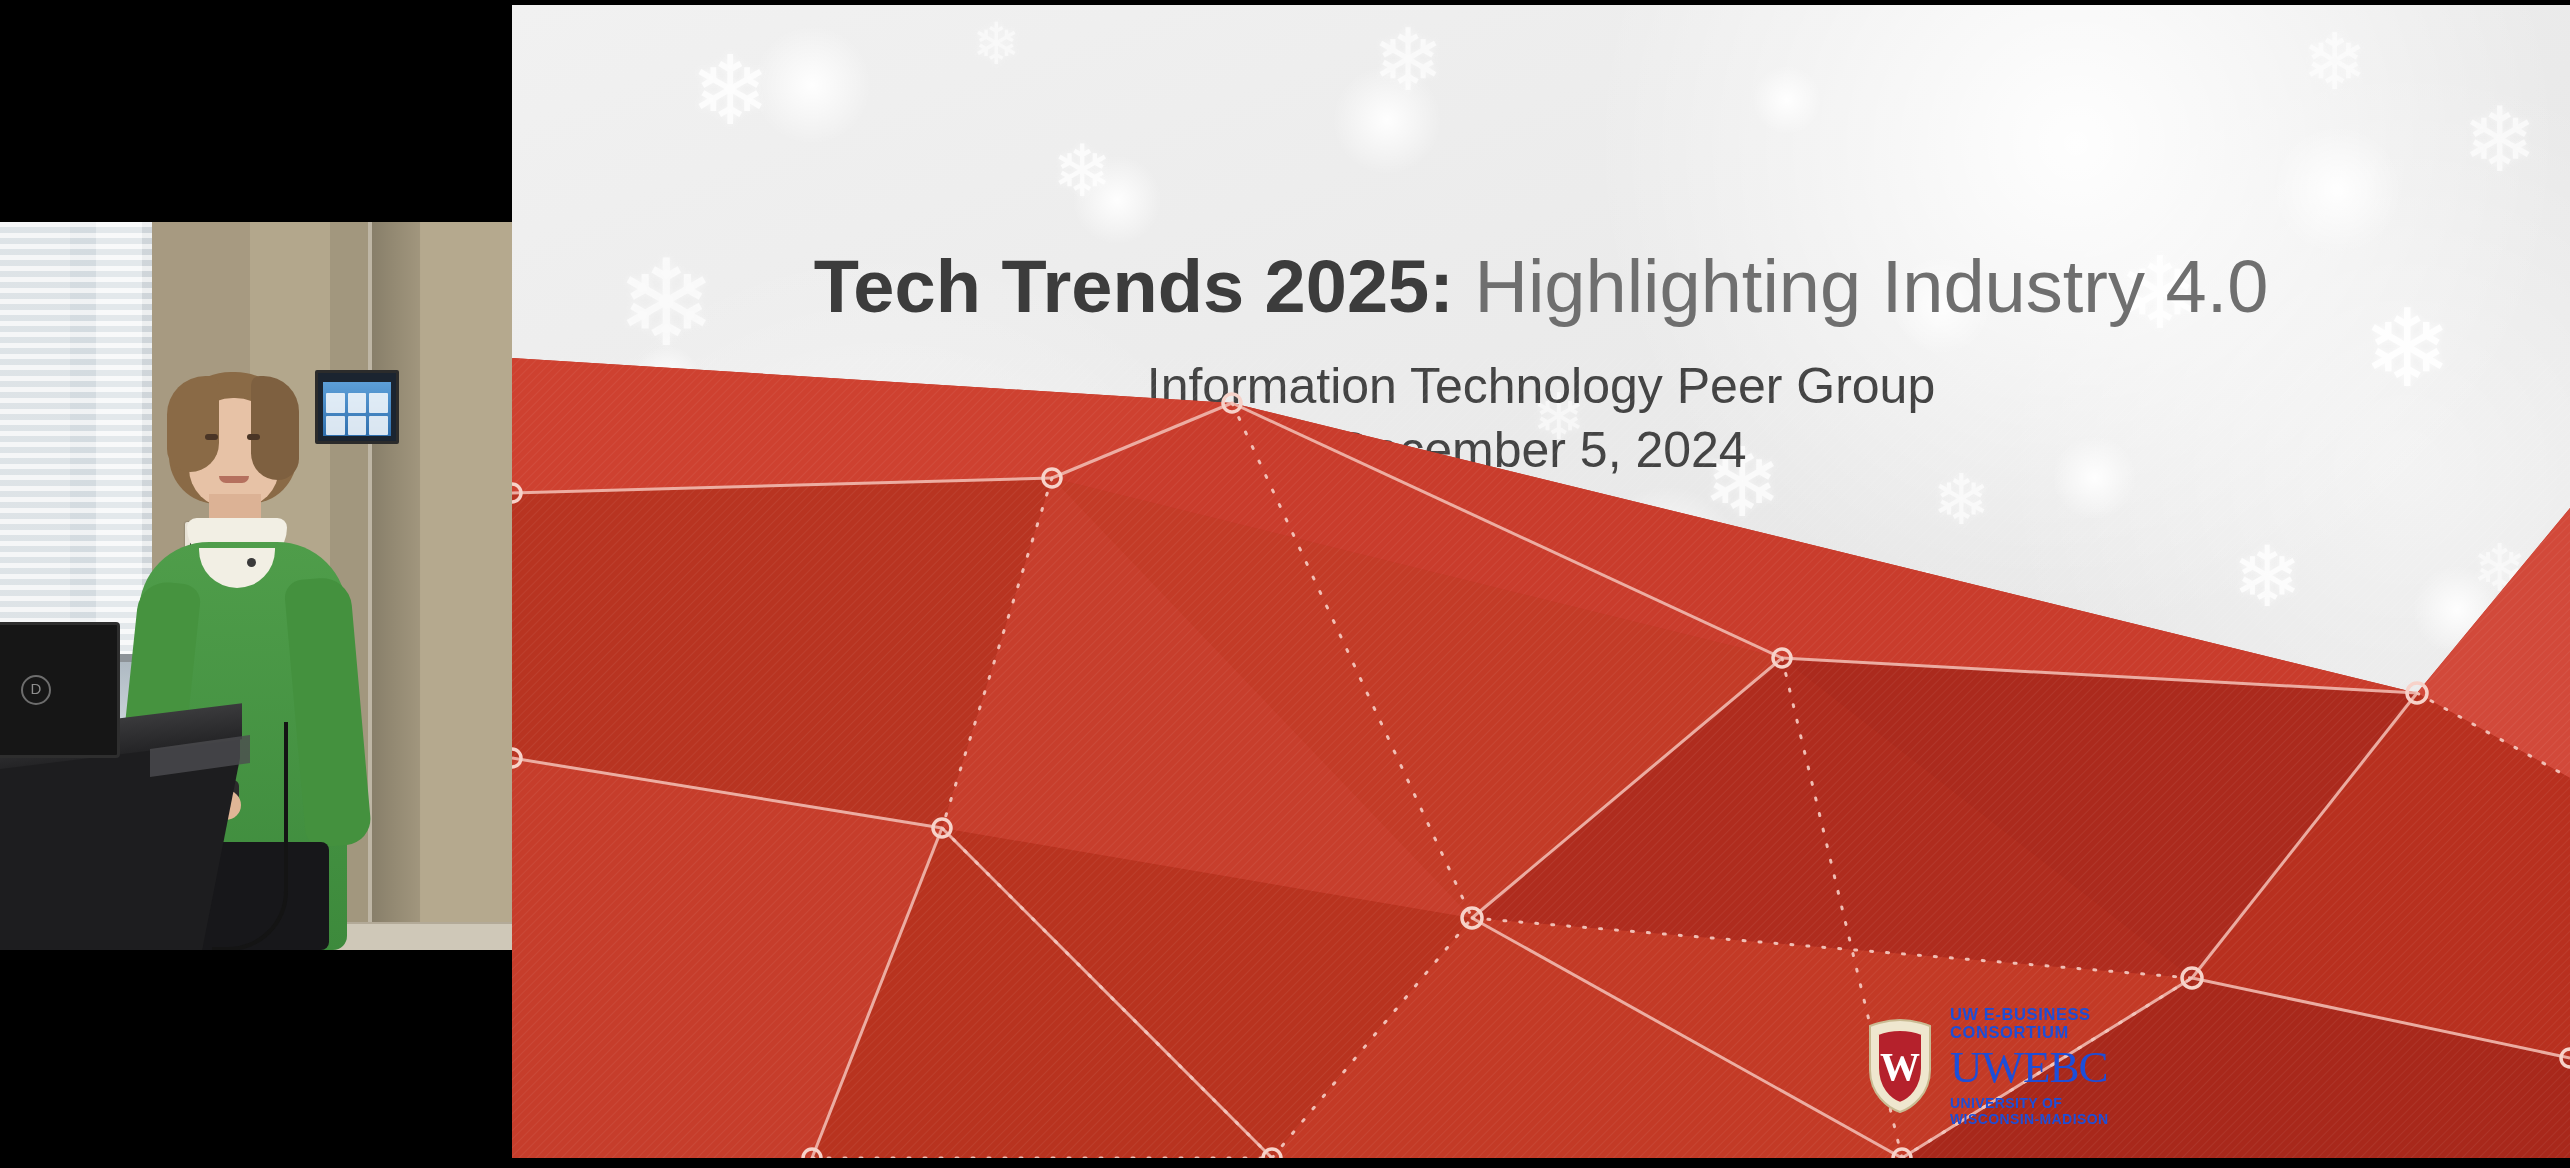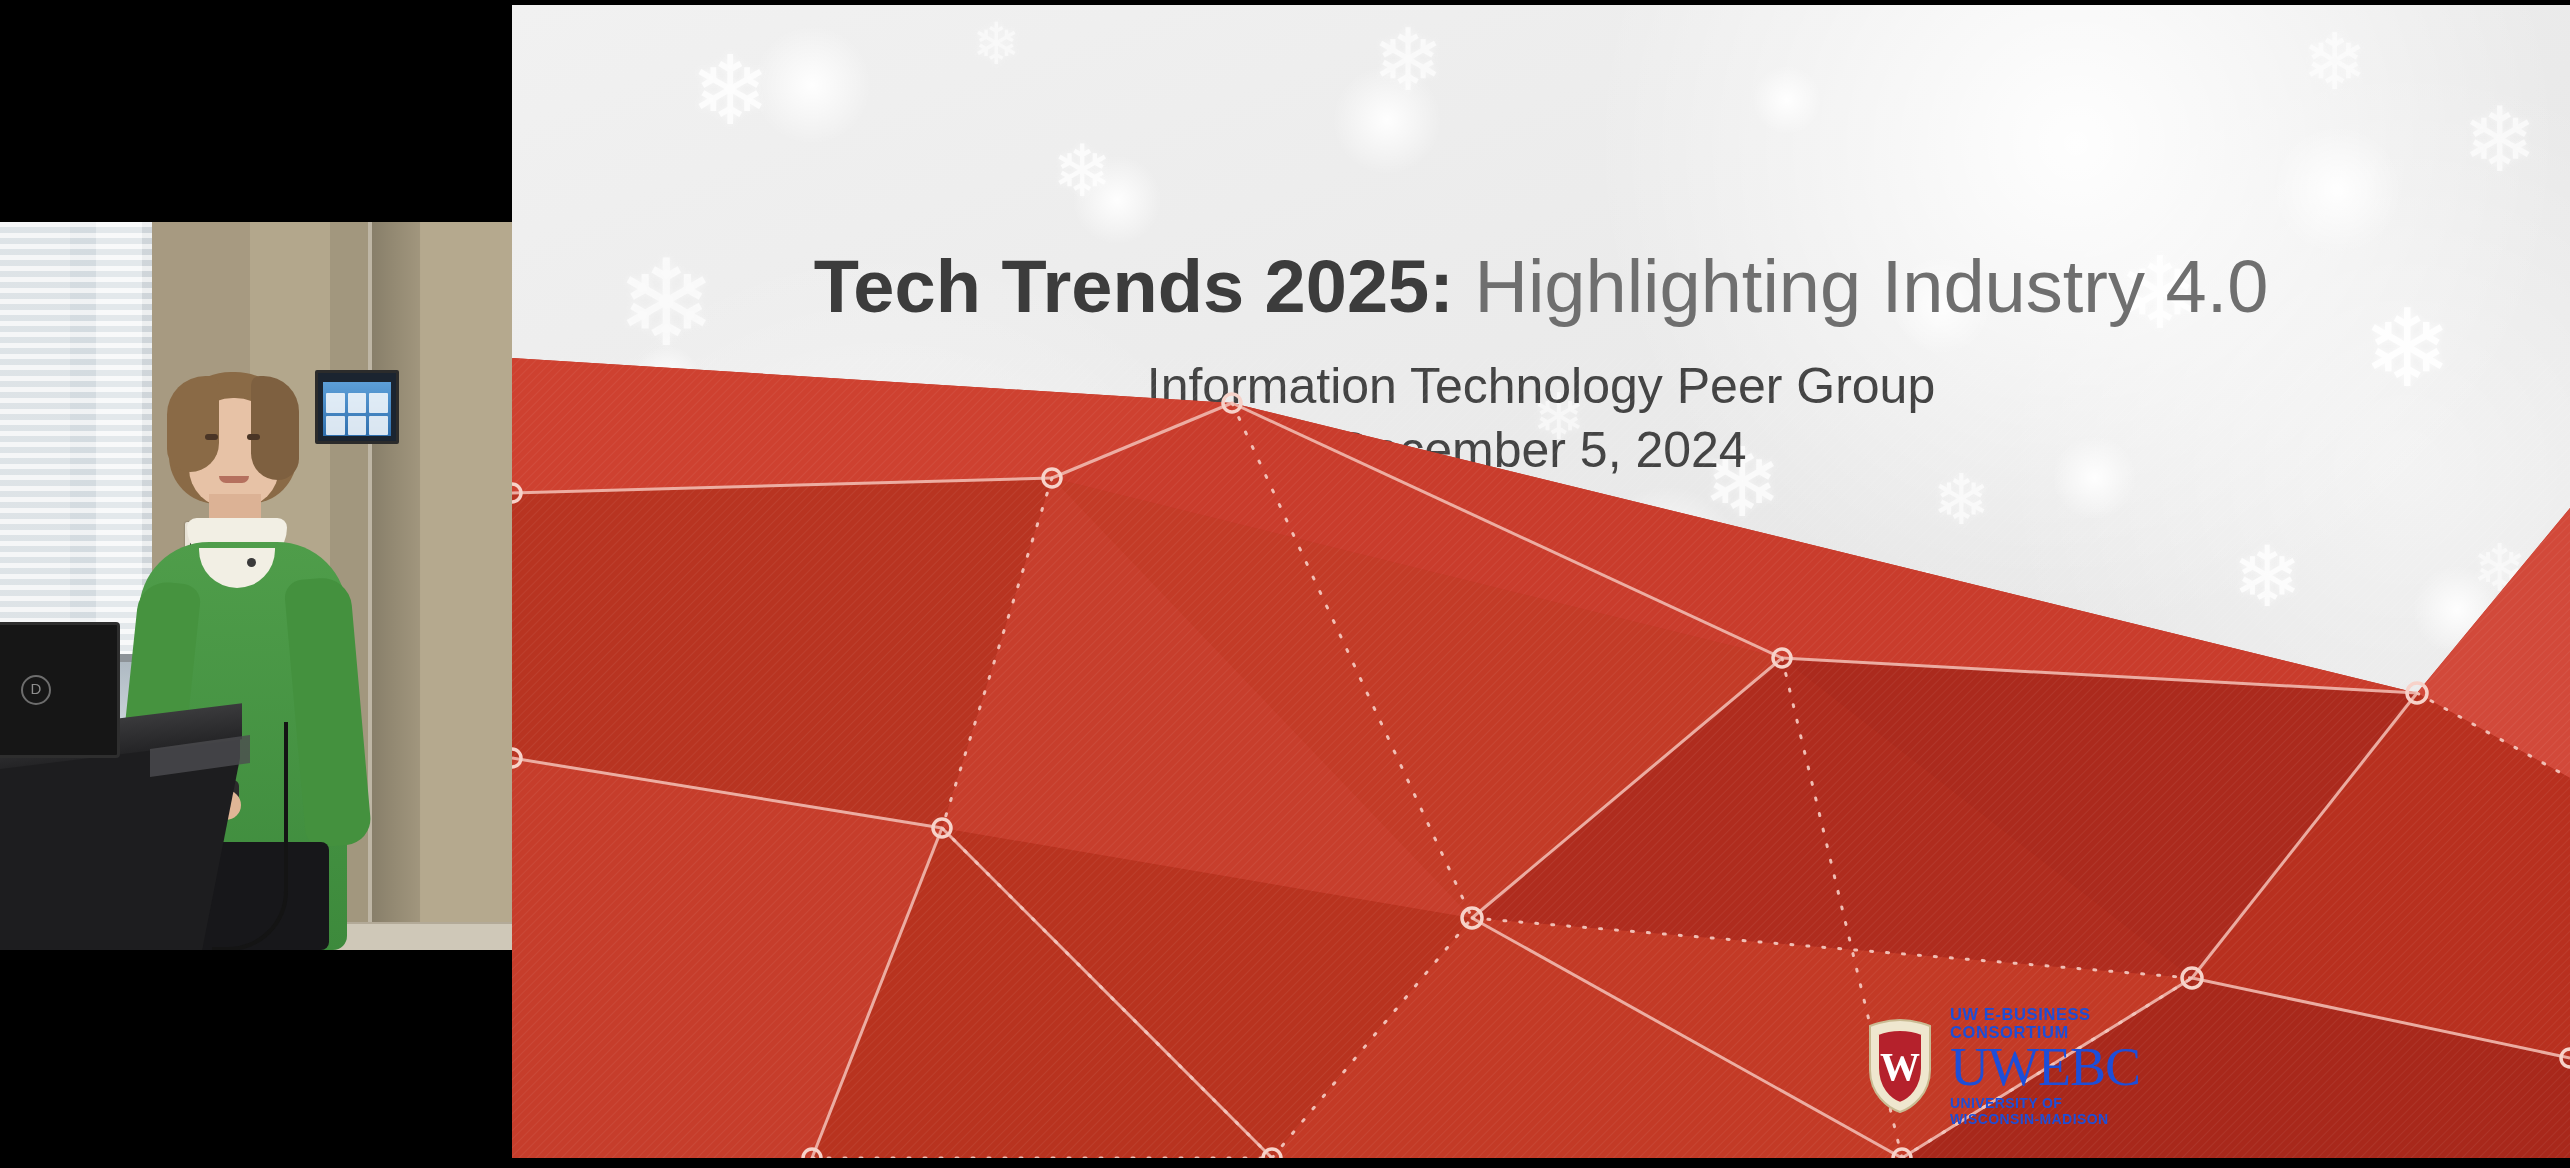--- a/index.html
+++ b/index.html
@@ -287,21 +287,21 @@
     width: 72px; height: 96px;
     flex: 0 0 auto;
   }
   .crest svg { display: block; }
   .logo-words { color: #1d4ed8; }
   .logo-top {
     font-size: 16.5px; letter-spacing: 0.6px; font-weight: bold;
     line-height: 18px;
   }
   .logo-main {
-    font-size: 54px; line-height: 52px; letter-spacing: -1px;
+    font-size: 45px; line-height: 52px; letter-spacing: -1px;
     font-family: "Liberation Serif", serif;
   }
   .logo-bottom {
     font-size: 14px; letter-spacing: 0.4px; font-weight: bold;
     line-height: 16px; margin-top: 2px;
   }
 
   
   .bar-top {
     position: absolute; left: 512px; top: 0; right: 0; height: 5px; background: #000;

